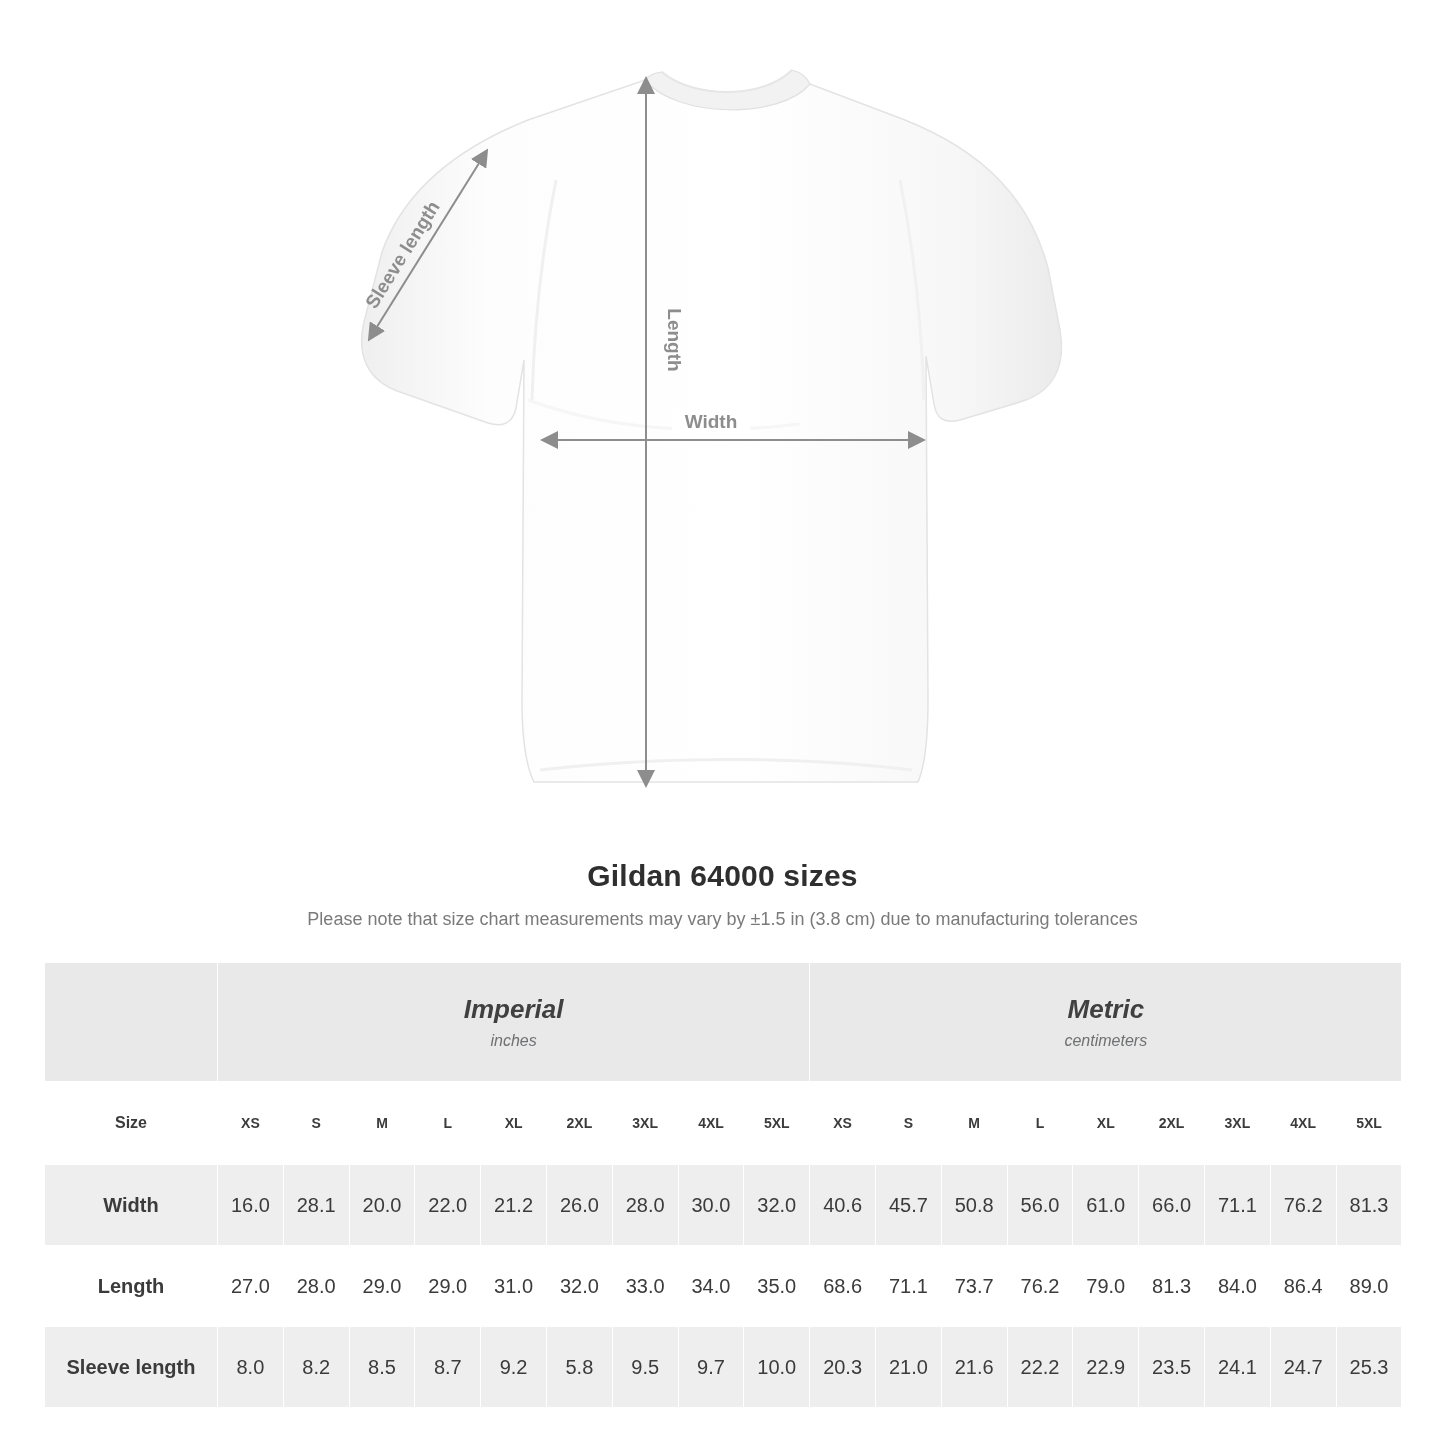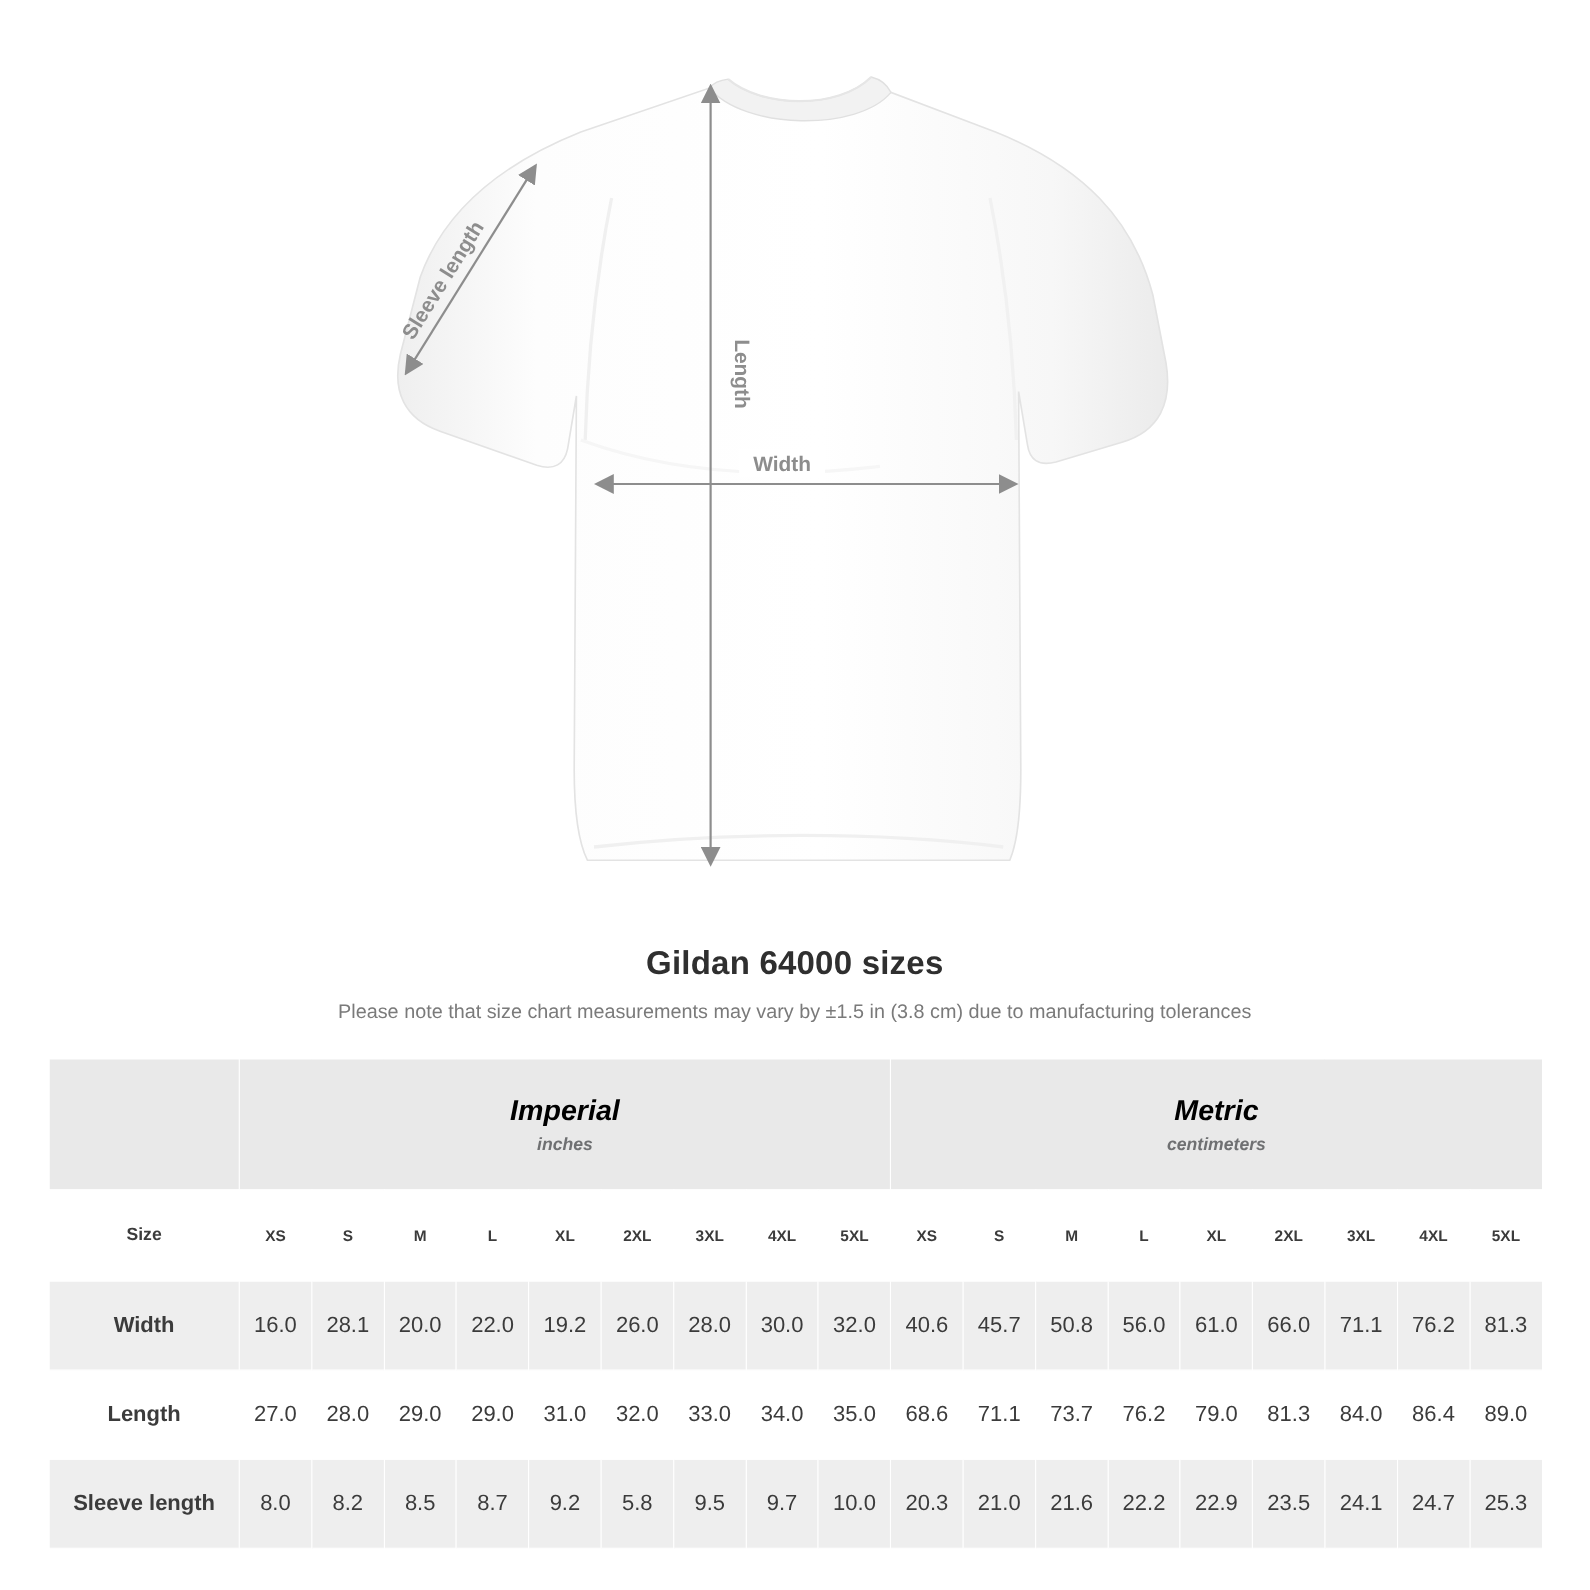--- a/index.html
+++ b/index.html
@@ -65,30 +65,29 @@
   }
 
   .unit-band td {
     background: #e9e9e9;
     height: 118px;
   }
   .unit-name {
     font-size: 26px;
     font-style: italic;
     font-weight: bold;
-    color: #000000;
+    color: #404040;
     line-height: 1.2;
     text-align: center;
   }
   .unit-sub {
     font-size: 16px;
     font-style: italic;
     color: #6f7072;
     padding-top: 6px;
-    font-weight: bold;
   }
 
   .hdr-row td {
     background: #ffffff;
     height: 82px;
     font-size: 14px;
     font-weight: bold;
     color: #3b3b3b;
   }
   .hdr-row td.rowlabel {
@@ -256,21 +255,21 @@
         <td>4XL</td>
         <td>5XL</td>
       </tr>
 
       <tr class="band-shaded">
         <td class="rowlabel">Width</td>
         <td class="val">16.0</td>
         <td class="val">28.1</td>
         <td class="val">20.0</td>
         <td class="val">22.0</td>
-        <td class="val">19.2</td>
+        <td class="val">21.2</td>
         <td class="val">26.0</td>
         <td class="val">28.0</td>
         <td class="val">30.0</td>
         <td class="val">32.0</td>
         <td class="val">40.6</td>
         <td class="val">45.7</td>
         <td class="val">50.8</td>
         <td class="val">56.0</td>
         <td class="val">61.0</td>
         <td class="val">66.0</td>

